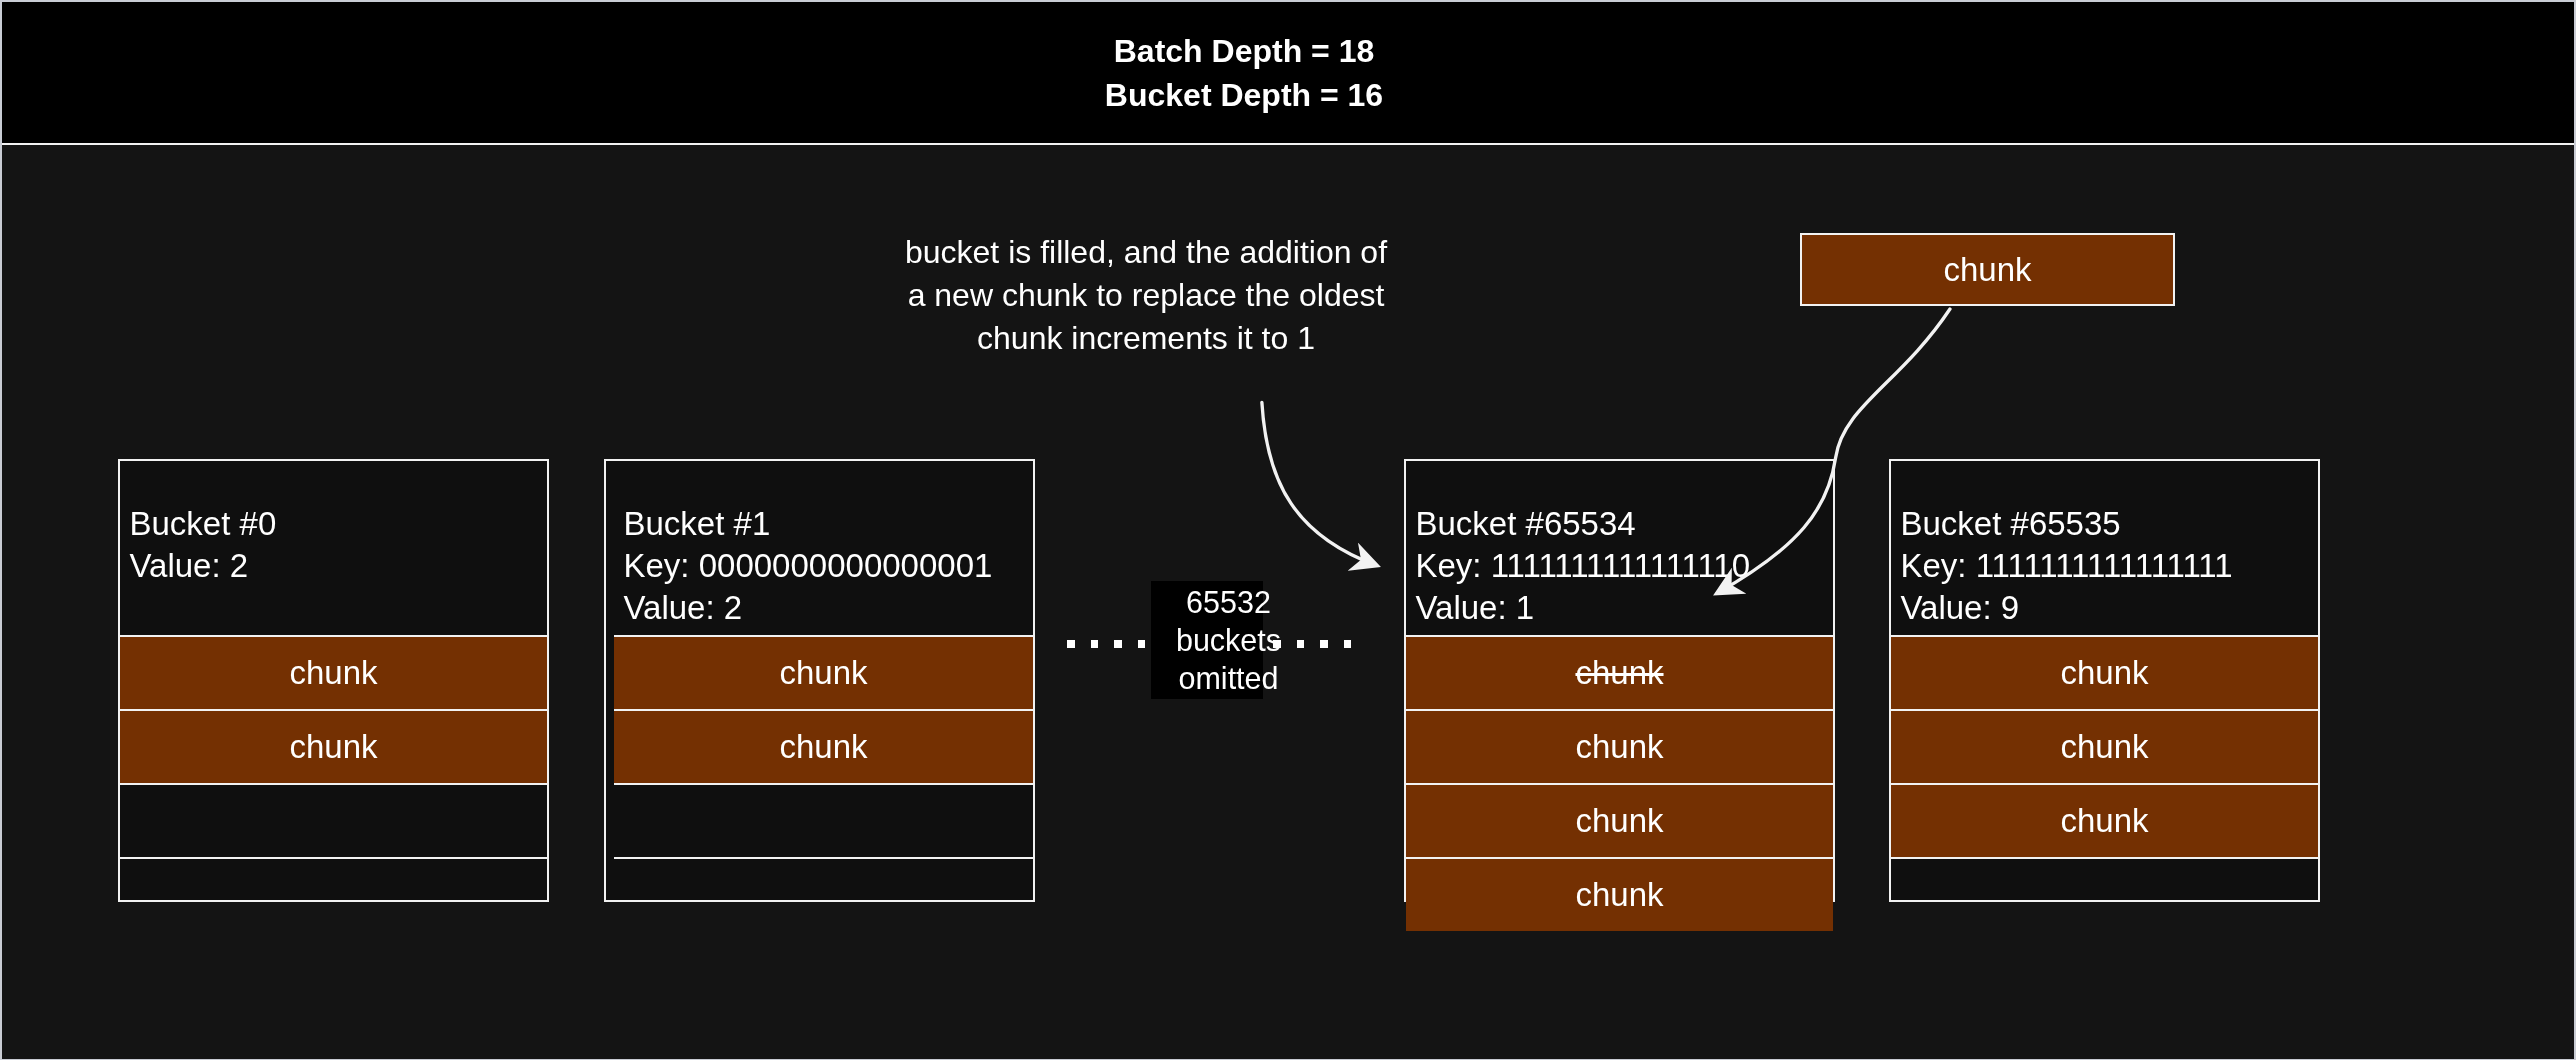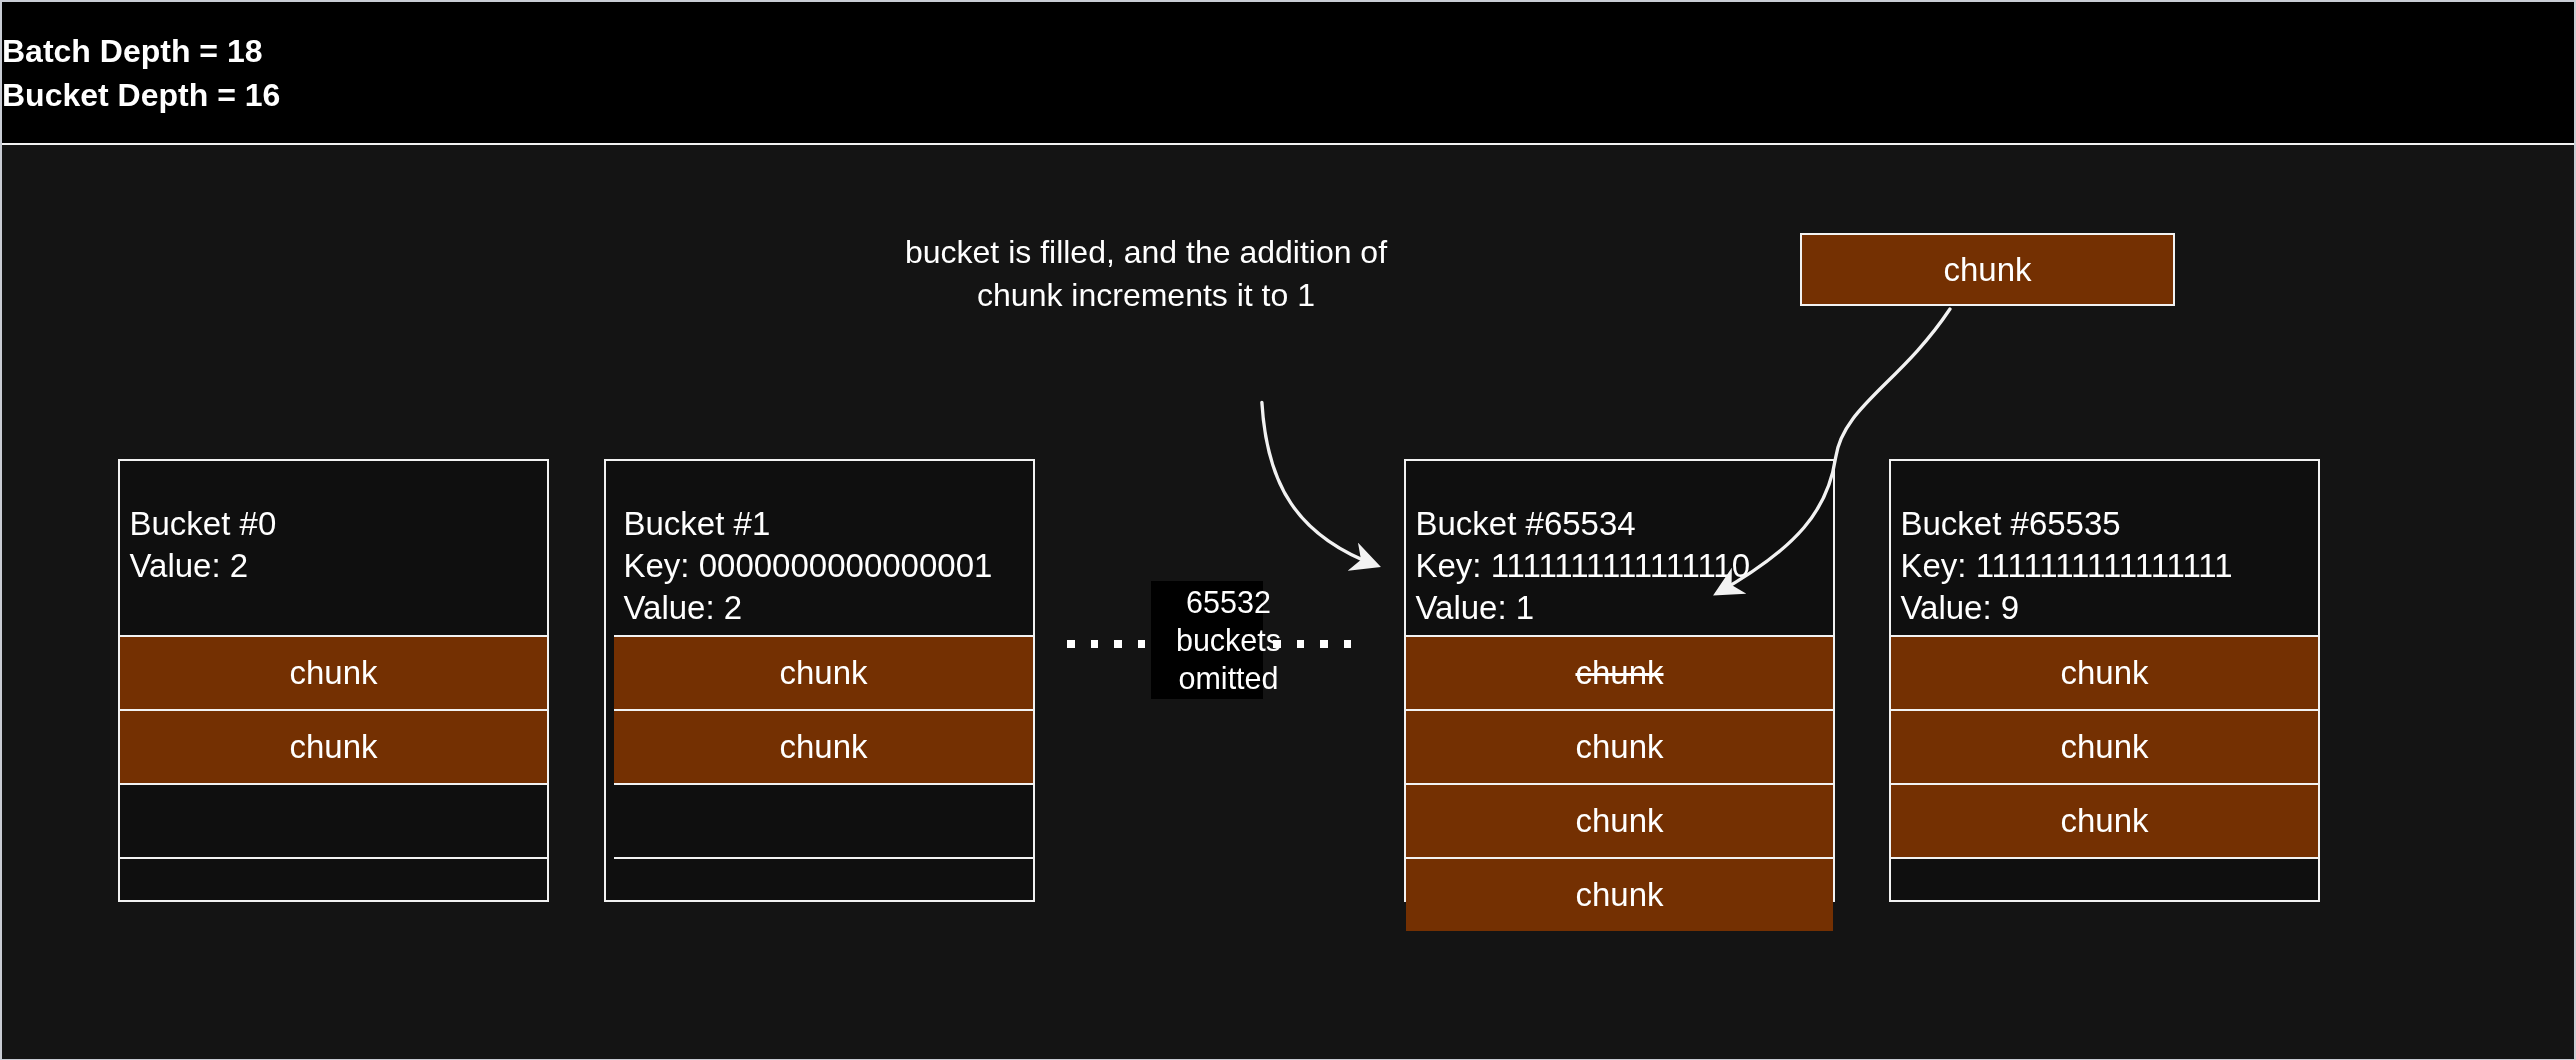--- a/index.html
+++ b/index.html
@@ -14,21 +14,21 @@
     overflow:hidden;
   }
 
   
   .header {
     position:absolute; left:0; top:0;
     width:100%; height:143px;
     background:#000;
     border-bottom:2.9px solid #f2f2f2;
     display:flex; flex-direction:column;
-    justify-content:center; 
+    justify-content:center; align-items:center;
     padding-right:88px;
     color:#fff;
     font-size:32px; font-weight:bold; line-height:44px;
   }
 
   
   .annotation {
     position:absolute; left:858px; top:229px; width:572px;
     color:#fff; font-size:32px; line-height:43px;
     text-align:center;
@@ -109,20 +109,21 @@
 
 <div class="canvas">
 
   <div class="header">
     <div>Batch Depth = 18</div>
     <div>Bucket Depth = 16</div>
   </div>
 
   <div class="annotation" id="annotation">
       <div class="ann-line">bucket is filled, and the addition of</div>
+      <div class="ann-line">a new chunk to replace the oldest</div>
       <div class="ann-line">chunk increments it to 1</div>
     </div>
 
   <div class="floating-chunk">
     <span class="slot-label">chunk</span>
   </div>
 
   <div class="dots dots-left" id="dots-left">
       <span class="dot"></span>
       <span class="dot"></span>

